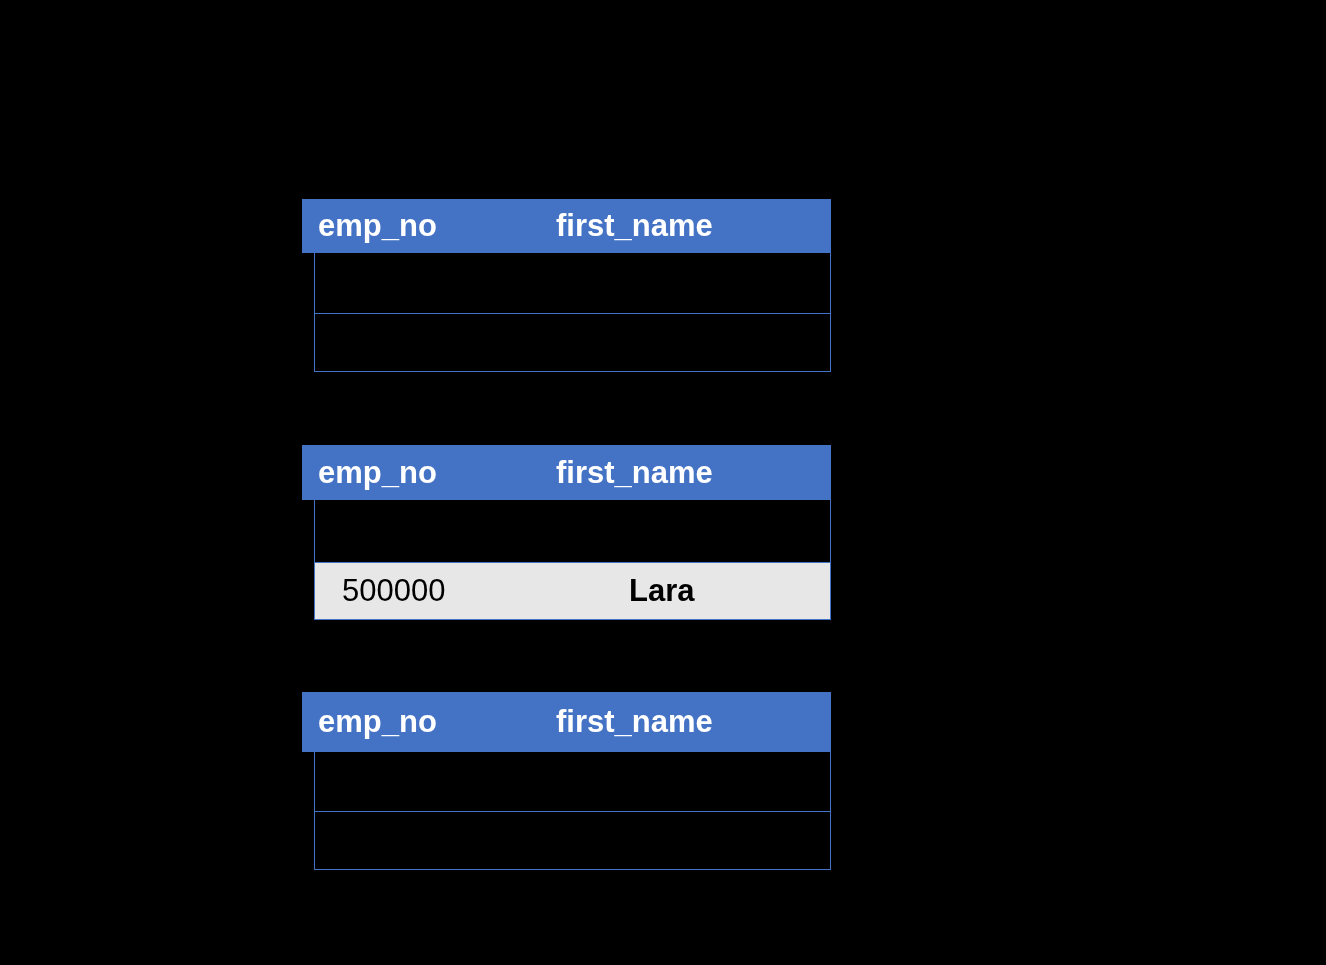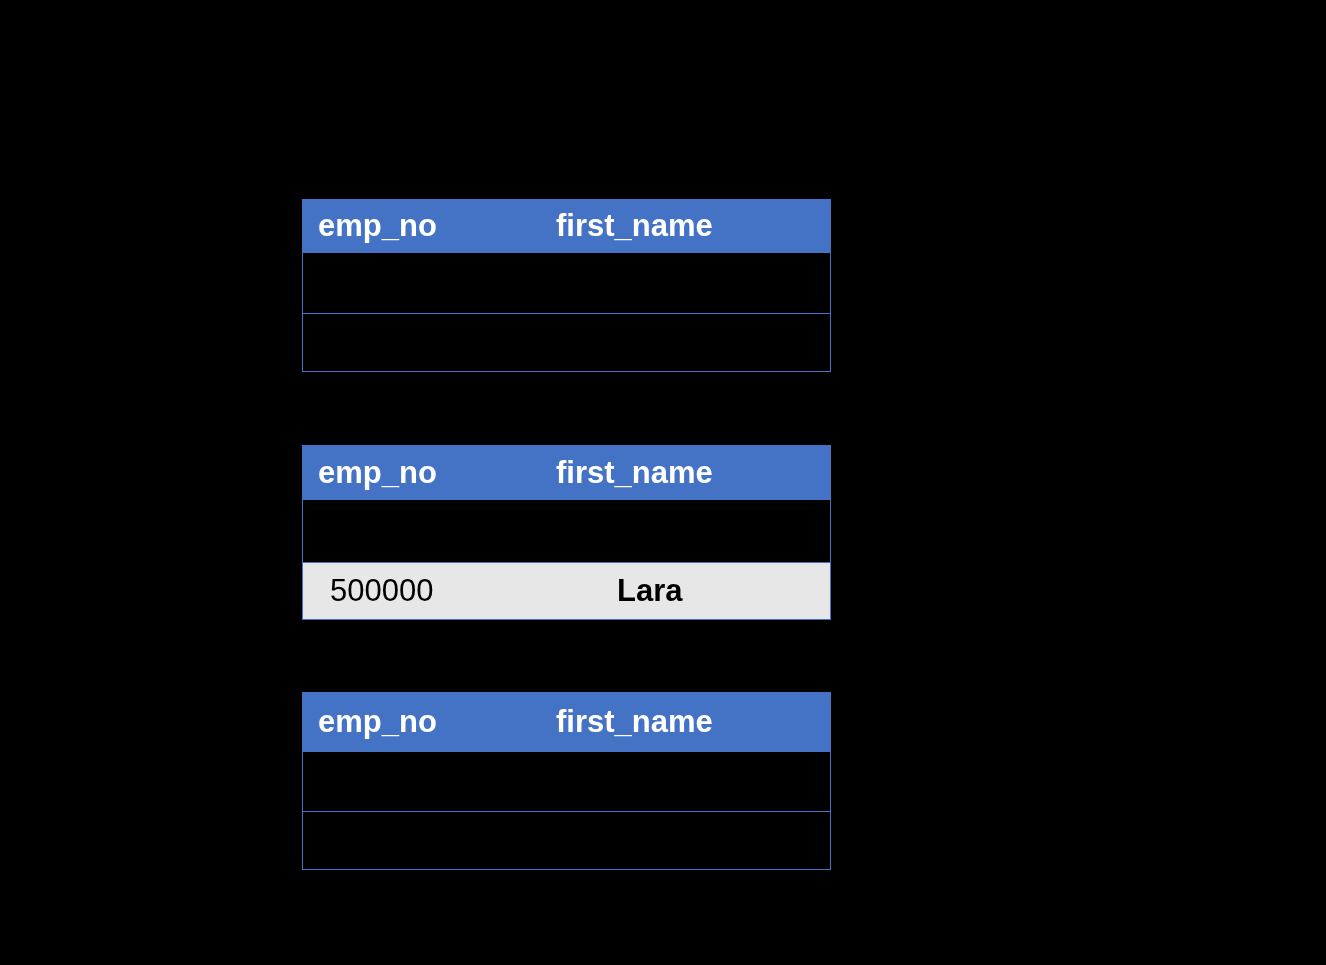--- a/index.html
+++ b/index.html
@@ -49,20 +49,21 @@
 
   .table-row {
     position: relative;
     box-sizing: border-box;
     background: #000000;
     border-left: 1px solid #4472C4;
     border-right: 1px solid #4472C4;
     border-bottom: 1px solid #4472C4;
     height: 60px;
     display: block;
+    margin-left: 12px;
   }
 
   
   #table-1 .row-a { height: 61px; }
   #table-1 .row-b { height: 58px; }
 
   #table-2 .row-a { height: 63px; }
   #table-2 .row-b { height: 57px; }
 
   #table-3 .row-a { height: 60px; }

